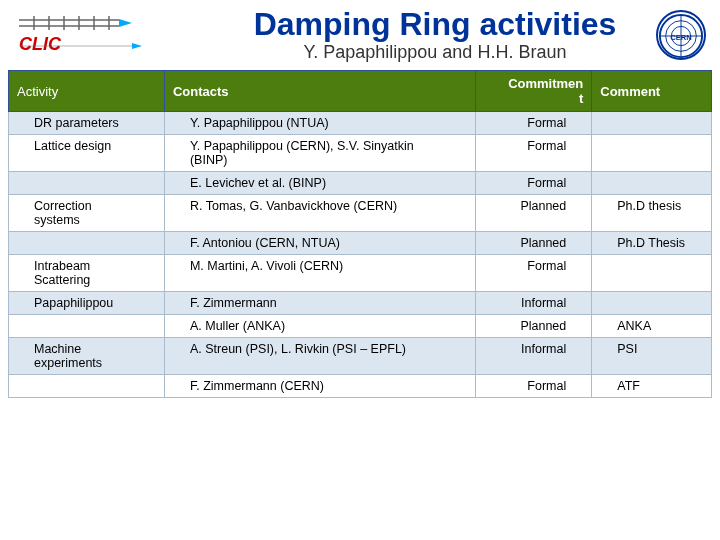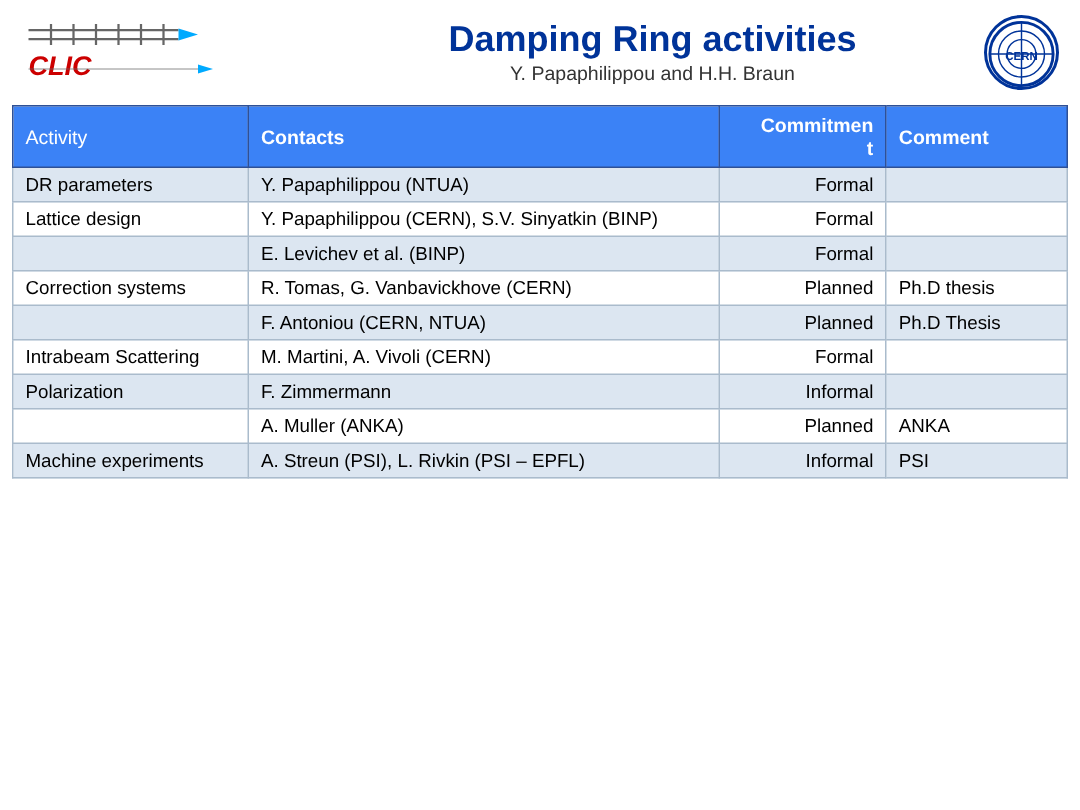--- a/index.html
+++ b/index.html
@@ -27,28 +27,28 @@
       align-items: center;
       width: 200px;
     }
 
     .header-text {
       flex: 1;
       text-align: center;
     }
 
     .header-title {
-      font-size: 24px;
+      font-size: 32px;
       font-weight: bold;
       color: #003399;
       line-height: 1.1;
     }
 
     .header-subtitle {
-      font-size: 13px;
+      font-size: 18px;
       color: #333;
     }
 
     .cern-logo {
       width: 50px;
       height: 50px;
       border: 2px solid #003399;
       border-radius: 50%;
       display: flex;
       align-items: flex-start;
@@ -65,42 +65,42 @@
       margin: 0 8px;
     }
 
     table {
       width: 100%;
       border-collapse: collapse;
       font-size: 13px;
     }
 
     thead tr {
-      background: #3b82f6;
+      background: #4d7c0f;
       color: #fff;
       padding-left: 40px;
     }
 
     thead th {
       padding: 5px 8px;
       text-align: left;
       border: 1px solid #2e5096;
       font-weight: bold;
     }
 
     tbody tr:nth-child(odd) {
       background: #dce6f1;
     }
 
     tbody tr:nth-child(even) {
       background: #ffffff;
     }
 
     tbody td {
-      padding: 4px 8px;
+      padding: 4px 25px;
       border: 1px solid #aabbcc;
       vertical-align: top;
       font-size: 12.5px;
     }
 
     .td-activity {
       font-weight: normal;
       width: 130px;
     }
 
@@ -210,32 +210,38 @@
           <td class="td-commitment">Planned</td>
           <td class="td-comment">Ph.D Thesis</td>
         </tr>
         <tr>
           <td class="td-activity">Intrabeam Scattering</td>
           <td class="td-contacts">M. Martini, A. Vivoli (CERN)</td>
           <td class="td-commitment">Formal</td>
           <td class="td-comment"></td>
         </tr>
         <tr>
-          <td class="td-activity">Polarization</td>
+          <td class="td-activity">Papaphilippou</td>
           <td class="td-contacts">F. Zimmermann</td>
           <td class="td-commitment">Informal</td>
           <td class="td-comment"></td>
         </tr>
         <tr>
           <td class="td-activity"></td>
           <td class="td-contacts">A. Muller (ANKA)</td>
           <td class="td-commitment">Planned</td>
           <td class="td-comment">ANKA</td>
         </tr>
         <tr>
           <td class="td-activity">Machine experiments</td>
           <td class="td-contacts">A. Streun (PSI), L. Rivkin (PSI – EPFL)</td>
           <td class="td-commitment">Informal</td>
           <td class="td-comment">PSI</td>
         </tr>
+        <tr>
+          <td class="td-activity"></td>
+          <td class="td-contacts">F. Zimmermann (CERN)</td>
+          <td class="td-commitment">Formal</td>
+          <td class="td-comment">ATF</td>
+        </tr>
       </tbody>
   </table>
 </div>
 
 </body></html>

